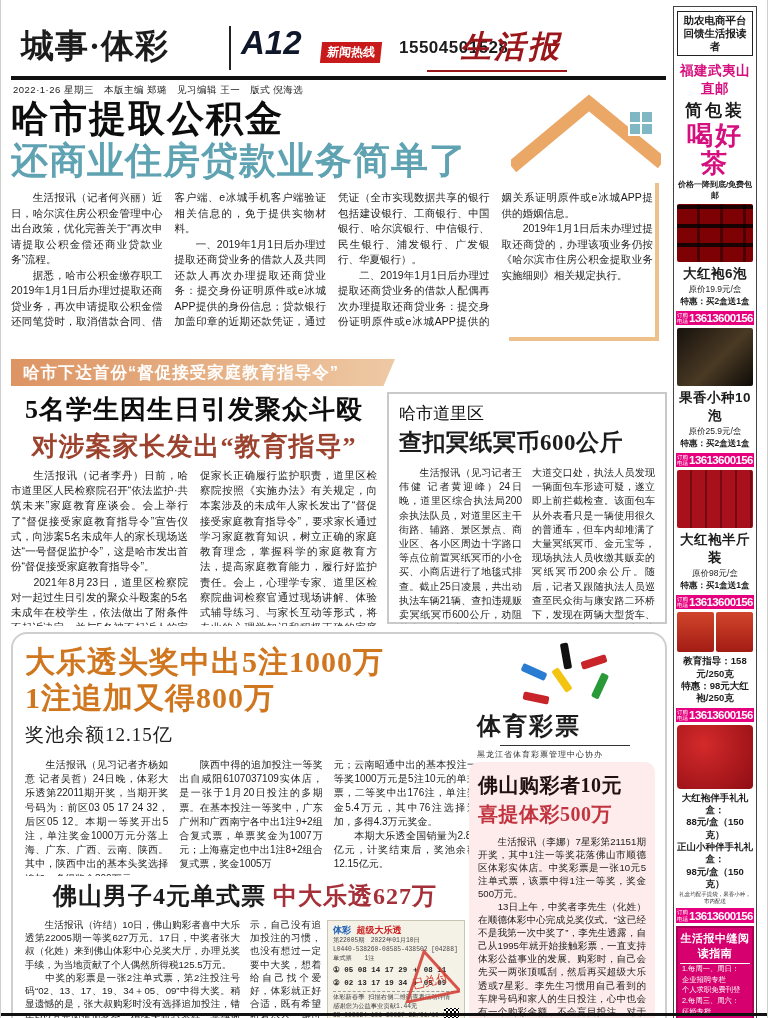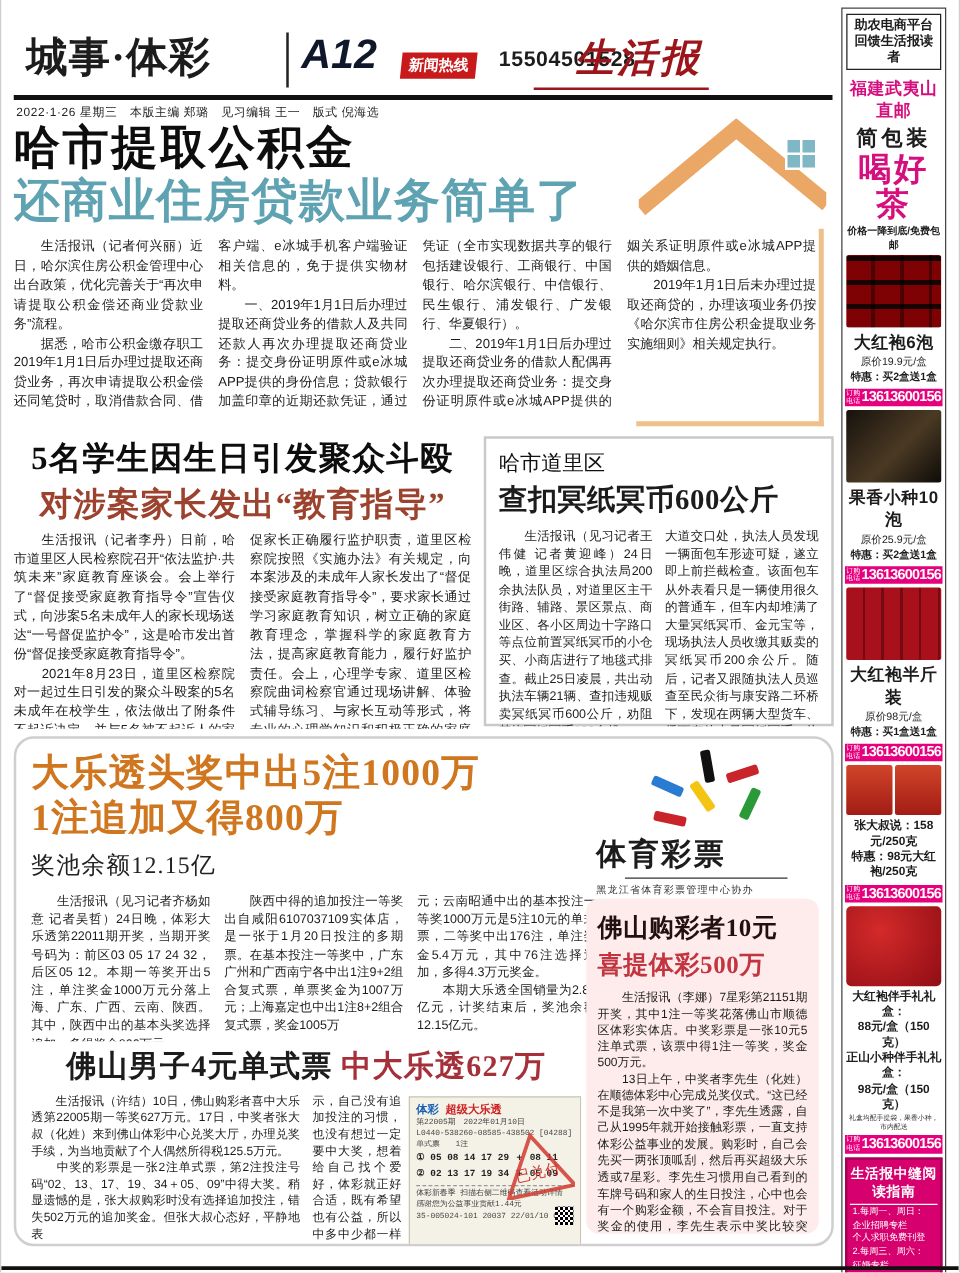--- a/index.html
+++ b/index.html
@@ -113,21 +113,21 @@
   .ph2{background:linear-gradient(135deg,#17120d,#4a3a24 55%,#0e0b08);}
   .ph3{background:repeating-linear-gradient(90deg,#a8101c 0 13px,#760a13 13px 15px);}
   .ph4{display:flex;gap:2px;background:none;height:40px;}
   .ph4 div{flex:1;background:linear-gradient(180deg,#d0452a,#a31c14);border-radius:2px;}
   .ph5{background:radial-gradient(circle at 35% 30%,#d42a2a,#8f0d14);height:64px;border-radius:4px;}
   .pname{font-size:13.5px;font-weight:900;letter-spacing:0.5px;}
   .porig{font-size:8.5px;margin-top:1px;}
   .pdeal{font-size:8.5px;font-weight:bold;}
   .pricebig{font-size:9.5px;font-weight:900;line-height:1.3;}
   .tinynote{font-size:5.5px;color:#333;margin-top:1px;}
-  .phonebar{display:flex;align-items:flex-start;background:#e6007e;color:#fff;margin:3px -1px;padding:1px 1px;}
+  .phonebar{display:flex;align-items:center;background:#e6007e;color:#fff;margin:3px -1px;padding:1px 1px;}
   .phonebar .lab{font-size:5.5px;line-height:1.1;text-align:left;white-space:pre-line;margin-right:1px;}
   .phonebar .num{font-size:11.5px;font-weight:900;letter-spacing:-0.6px;flex:1;text-align:center;}
   .guide{background:#d6006e;border:2px solid #a80055;margin:3px -1px 0;padding:3px 2px;color:#fff;}
   .guide-title{font-size:11px;font-weight:900;letter-spacing:0.5px;border-bottom:1px solid #fff;padding-bottom:2px;}
   .guide-item{font-size:7.3px;line-height:1.5;text-align:left;padding-left:2px;}
 
   .foot-rule{position:absolute;left:0;right:0;bottom:2px;height:3px;background:#111;}
 </style>
 </head>
 <body>
@@ -169,20 +169,21 @@
 　　据悉，哈市公积金缴存职工2019年1月1日后办理过提取还商贷业务，再次申请提取公积金偿还同笔贷时，取消借款合同、借款人征信报告等材料，能够通过借款人银行手机</div>
             <div class="c pre">客户端、e冰城手机客户端验证相关信息的，免于提供实物材料。
 　　一、2019年1月1日后办理过提取还商贷业务的借款人及共同还款人再次办理提取还商贷业务：提交身份证明原件或e冰城APP提供的身份信息；贷款银行加盖印章的近期还款凭证，通过商业银行共享数据能够验证还款信息的免于提供纸质还款</div>
             <div class="c pre">凭证（全市实现数据共享的银行包括建设银行、工商银行、中国银行、哈尔滨银行、中信银行、民生银行、浦发银行、广发银行、华夏银行）。
 　　二、2019年1月1日后办理过提取还商贷业务的借款人配偶再次办理提取还商贷业务：提交身份证明原件或e冰城APP提供的身份信息；贷款银行加盖印章的近期还款凭证；婚</div>
             <div class="c pre" style="padding-right:14px;">姻关系证明原件或e冰城APP提供的婚姻信息。
 　　2019年1月1日后未办理过提取还商贷的，办理该项业务仍按《哈尔滨市住房公积金提取业务实施细则》相关规定执行。</div>
           </div>
         </div>
 
+        <div class="banner">哈市下达首份“督促接受家庭教育指导令”</div>
 
         <div class="row2">
           <div class="stu">
             <div class="stu-h1 serif">5名学生因生日引发聚众斗殴</div>
             <div class="stu-h2 serif">对涉案家长发出“教育指导”</div>
             <div class="stu-body">
               <div class="c pre">　　生活报讯（记者李丹）日前，哈市道里区人民检察院召开“依法监护·共筑未来”家庭教育座谈会。会上举行了“督促接受家庭教育指导令”宣告仪式，向涉案5名未成年人的家长现场送达“一号督促监护令”，这是哈市发出首份“督促接受家庭教育指导令”。
 　　2021年8月23日，道里区检察院对一起过生日引发的聚众斗殴案的5名未成年在校学生，依法做出了附条件不起诉决定，并与5名被不起诉人的家长、所在学校和社区共同签订了为期6个月的帮教考察协议。为指导督</div>
               <div class="c pre">促家长正确履行监护职责，道里区检察院按照《实施办法》有关规定，向本案涉及的未成年人家长发出了“督促接受家庭教育指导令”，要求家长通过学习家庭教育知识，树立正确的家庭教育理念，掌握科学的家庭教育方法，提高家庭教育能力，履行好监护责任。会上，心理学专家、道里区检察院曲词检察官通过现场讲解、体验式辅导练习、与家长互动等形式，将专业的心理学知识和积极正确的家庭教育理念融会贯通，为家长们上了一堂生动的家庭教育课。</div>
             </div>
@@ -309,21 +310,21 @@
           <div class="phonebar">
             <div class="lab">订购
 电话</div>
             <div class="num">13613600156</div>
           </div>
 
           <div class="photo ph4">
               <div></div>
               <div></div>
             </div>
-          <div class="pricebig">张大叔说：158元/250克</div>
+          <div class="pricebig">教育指导：158元/250克</div>
           <div class="pricebig">特惠：98元大红袍/250克</div>
           <div class="phonebar">
             <div class="lab">订购
 电话</div>
             <div class="num">13613600156</div>
           </div>
 
           <div class="photo ph5"></div>
           <div class="pricebig">大红袍伴手礼礼盒：</div>
           <div class="pricebig">88元/盒（150克）</div>

